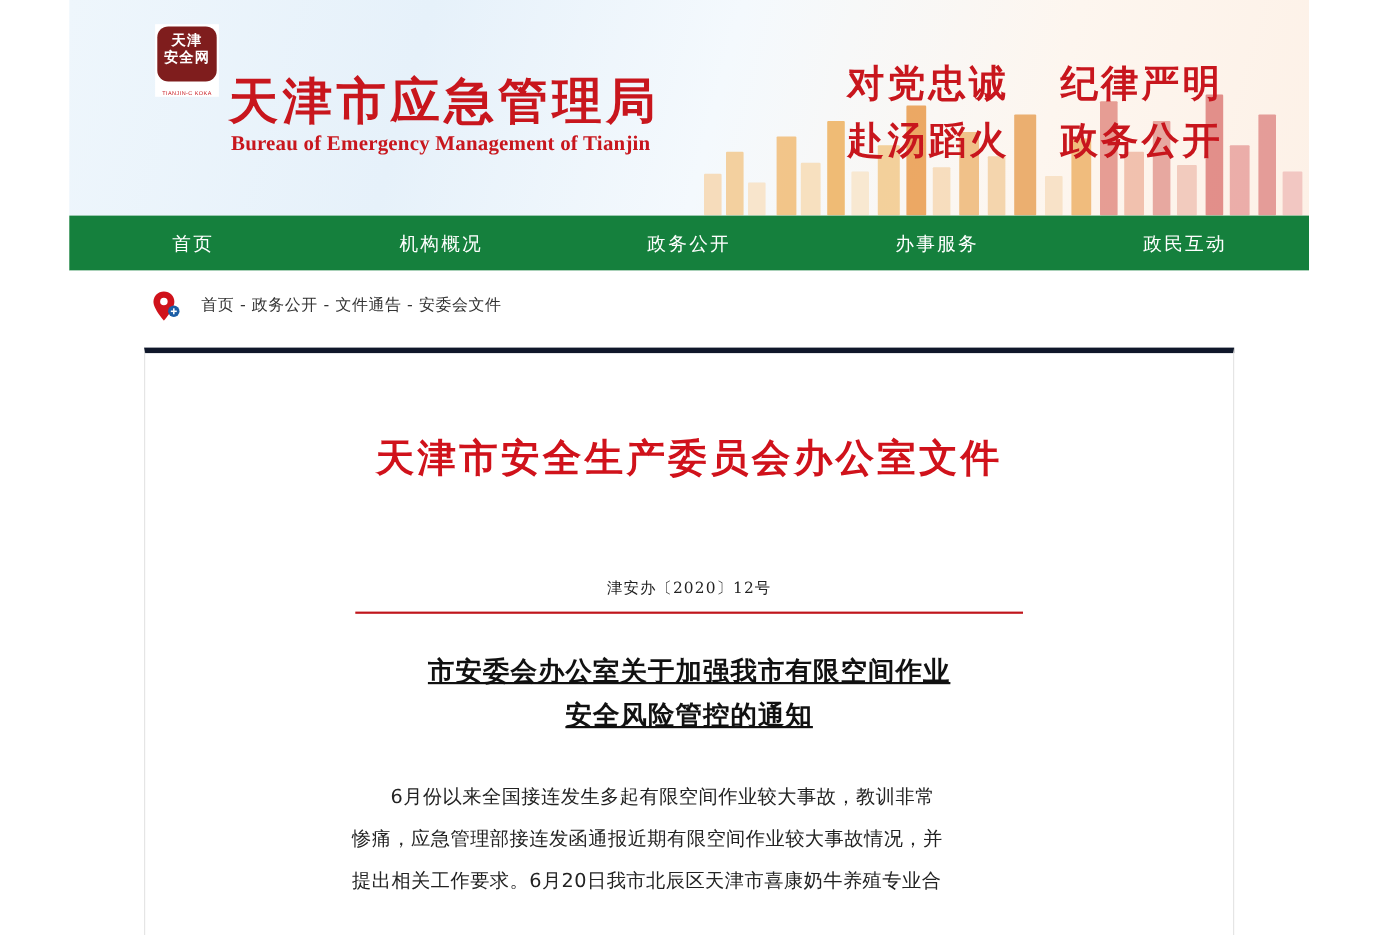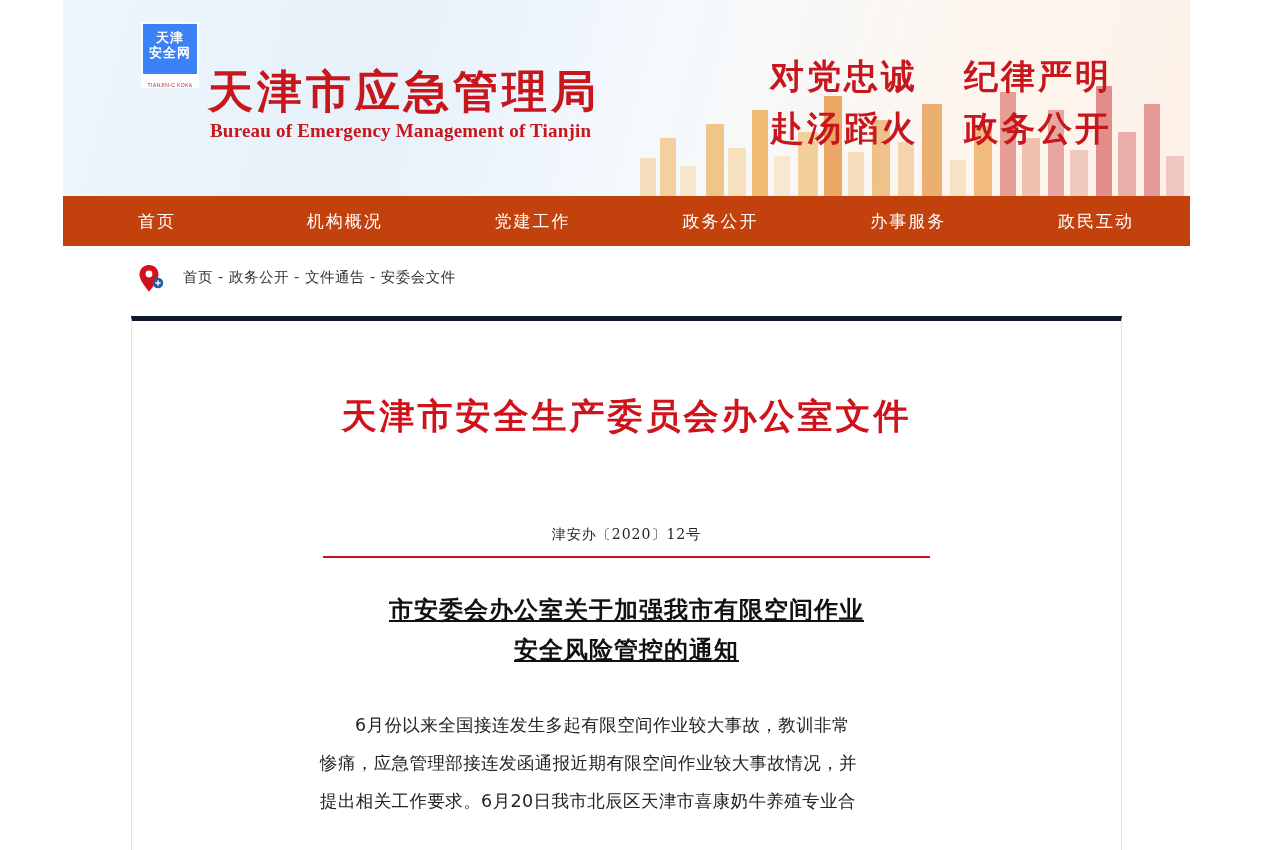--- a/index.html
+++ b/index.html
@@ -50,30 +50,31 @@
     left: 78px;
     top: 22px;
     width: 58px;
     height: 66px;
     background: #ffffff;
   }
   .logo-mark .sq {
     position: absolute;
     left: 2px; top: 2px;
     width: 54px; height: 50px;
-    background: #3b82f6;
+    background: #7f1d1d;
     color: #ffffff;
     font-family: "DejaVu Serif", serif;
     font-weight: bold;
     font-size: 13px;
     line-height: 15px;
     text-align: center;
     padding-top: 6px;
     box-sizing: border-box;
     letter-spacing: 1px;
+    border-radius: 10px;
   }
   .logo-mark .cap {
     position: absolute;
     left: 0; bottom: 0;
     width: 58px;
     text-align: center;
     font-size: 5px;
     color: #c8161d;
     letter-spacing: .4px;
   }
@@ -117,21 +118,21 @@
   .slogan .row { display: block; margin-left: 35px; }
   .slogan .gap { display: inline-block; width: 46px; }
 
   
   .nav {
     position: absolute;
     left: 63px;
     top: 196px;
     width: 1127px;
     height: 50px;
-    background: #c2410c;
+    background: #15803d;
     display: flex;
     align-items: stretch;
   }
   .nav-item {
     flex: 1 1 0;
     display: flex;
     align-items: center;
     justify-content: center;
     color: #ffffff;
     font-size: 17px;
@@ -278,21 +279,20 @@
       </span>
       <span class="row">
         <span>赴汤蹈火</span><span class="gap"></span><span>政务公开</span>
       </span>
     </div>
   </div>
 
   <div class="nav">
     <div class="nav-item">首页</div>
     <div class="nav-item">机构概况</div>
-    <div class="nav-item">党建工作</div>
     <div class="nav-item">政务公开</div>
     <div class="nav-item">办事服务</div>
     <div class="nav-item">政民互动</div>
   </div>
 
   <div class="crumb-wrap">
     <div class="crumb-icon">
       <svg width="26" height="30" viewBox="0 0 26 30">
         <path d="M11 1 C5.6 1 1.5 5.1 1.5 10.4 C1.5 17 11 27.5 11 27.5 C11 27.5 20.5 17 20.5 10.4 C20.5 5.1 16.4 1 11 1 Z" fill="#d0121b"></path>
         <circle cx="11" cy="10" r="3.4" fill="#ffffff"></circle>

